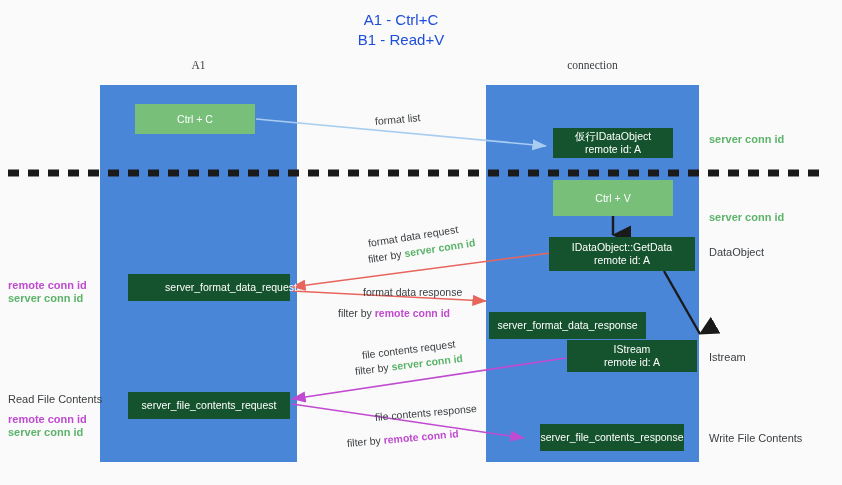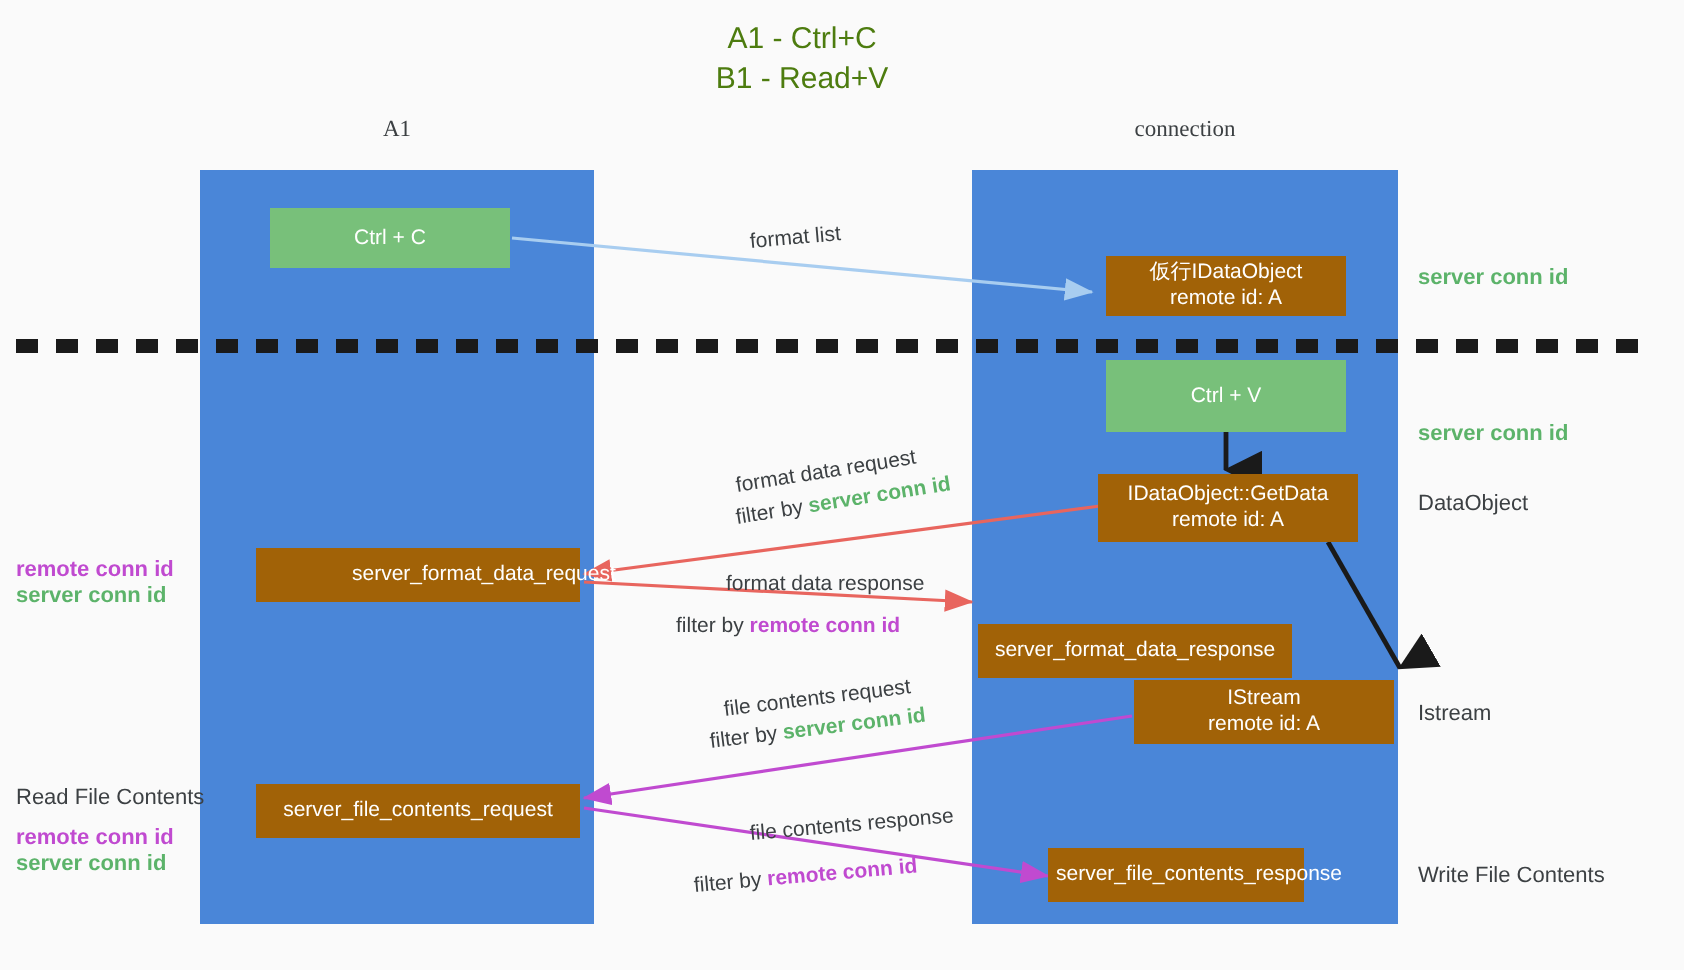--- a/index.html
+++ b/index.html
@@ -23,46 +23,47 @@
   }
   .abs { position: absolute; }
 
   
   .title {
     left: 0; top: 10px;
     width: 802px;
     text-align: center;
     font-size: 15px;
     line-height: 20px;
-    color: #4d7c0f;
+    color: #1d4ed8;
   }
 
   
   .col-head {
     text-align: center;
     font-size: 11.5px;
     line-height: 14px;
     color: #3c4043;
     font-family: Liberation Serif, serif;
   }
 
   
   .node {
     box-sizing: border-box;
     display: flex;
     flex-direction: column;
+    align-items: center;
     justify-content: center;
     color: #ffffff;
     font-size: 10.5px;
     line-height: 13px;
     text-align: center;
     padding: 2px 4px;
   }
   .node.green { background: #78c07a; }
-  .node.orange { background: #a16207; }
+  .node.orange { background: #14532d; }
   .node .l2 { display: block; }
 
   
   .lbl {
     font-size: 11px;
     line-height: 14px;
     white-space: nowrap;
   }
   .lbl.plain  { color: #3c4043; }
   .lbl.green  { color: #5cb36a; font-weight: bold; }
@@ -138,21 +139,21 @@
 
 <div class="abs node orange" style="left:553px; top:128px; width:120px; height:30px;">
   <span>仮行IDataObject</span>
   <span class="l2">remote id: A</span>
 </div>
 
 <div class="abs node green" style="left:553px; top:180px; width:120px; height:36px;">
   <span>Ctrl + V</span>
 </div>
 
-<div class="abs node orange" style="left:549px; top:237px; width:130px; height:34px;">
+<div class="abs node orange" style="left:549px; top:237px; width:146px; height:34px;">
   <span>IDataObject::GetData</span>
   <span class="l2">remote id: A</span>
 </div>
 
 <div class="abs node orange" style="left:567px; top:340px; width:130px; height:32px;">
   <span>IStream</span>
   <span class="l2">remote id: A</span>
 </div>
 
 <div class="abs node orange" style="left:128px; top:274px; width:162px; height:27px;padding-left:48px;">
@@ -160,21 +161,21 @@
 </div>
 
 <div class="abs node orange" style="left:489px; top:288px; width:157px; height:27px;margin-top:24px;">
   <span>server_format_data_response</span>
 </div>
 
 <div class="abs node orange" style="left:128px; top:392px; width:162px; height:27px;">
   <span>server_file_contents_request</span>
 </div>
 
-<div class="abs node orange" style="left:524px; top:424px; width:128px; height:27px;">
+<div class="abs node orange" style="left:540px; top:424px; width:144px; height:27px;">
   <span>server_file_contents_response</span>
 </div>
 
 <div class="abs lbl green" style="left:709px; top:132px;">server conn id</div>
 <div class="abs lbl green" style="left:709px; top:210px;">server conn id</div>
 <div class="abs lbl plain" style="left:709px; top:245px;">DataObject</div>
 <div class="abs lbl plain" style="left:709px; top:350px;">Istream</div>
 <div class="abs lbl plain" style="left:709px; top:431px;">Write File Contents</div>
 
 <div class="abs lbl purple" style="left:8px; top:278px;">remote conn id</div>

